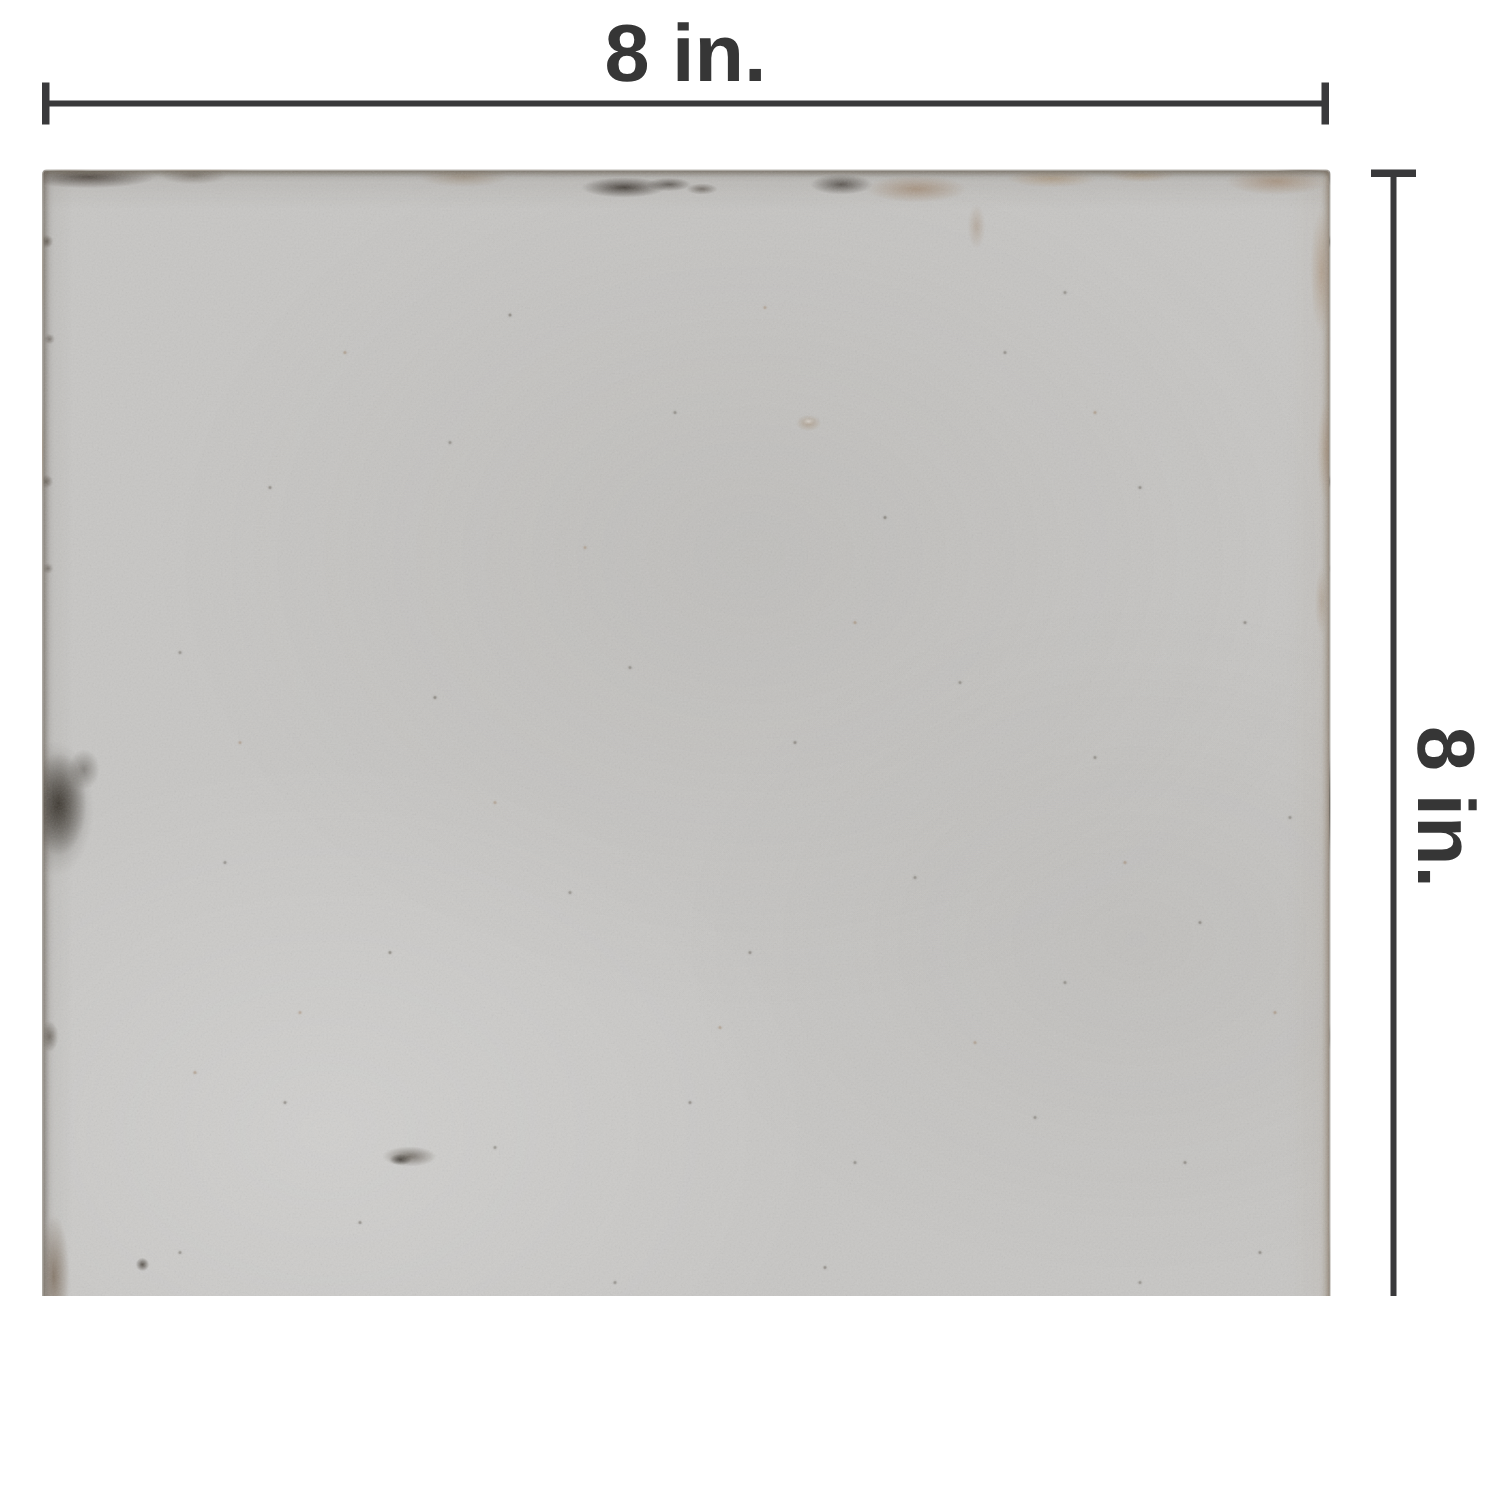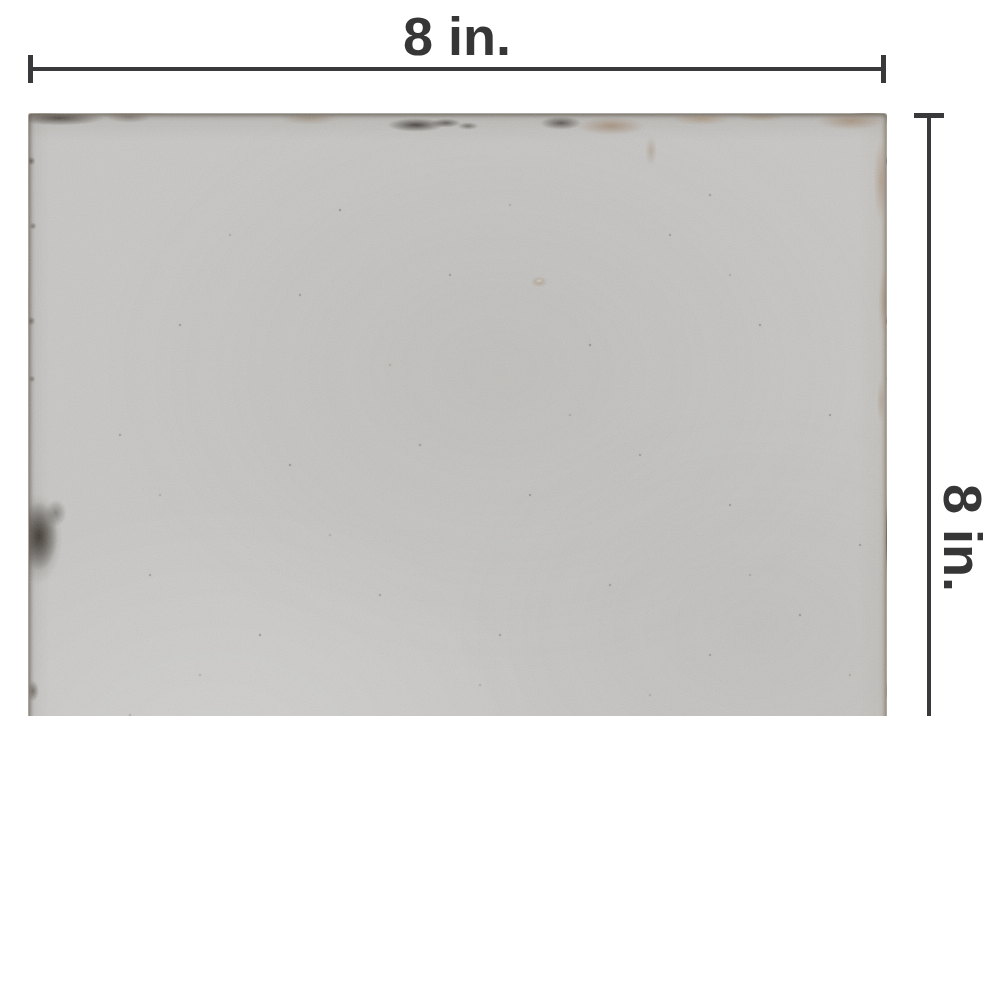--- a/index.html
+++ b/index.html
@@ -4,21 +4,21 @@
 <style>
   html, body {
     margin: 0;
     padding: 0;
     background: var(--background, #ffffff);
     font-family: "Liberation Sans", "DejaVu Sans", sans-serif;
   }
   .canvas {
     position: relative;
     width: 1000px;
-    height: 716px;
+    height: 864px;
     background: var(--background, #ffffff);
     overflow: hidden;
   }
 
   
   .dim-label {
     position: absolute;
     color: var(--label-text, #363636);
     font-size: 54px;
     font-weight: 700;

